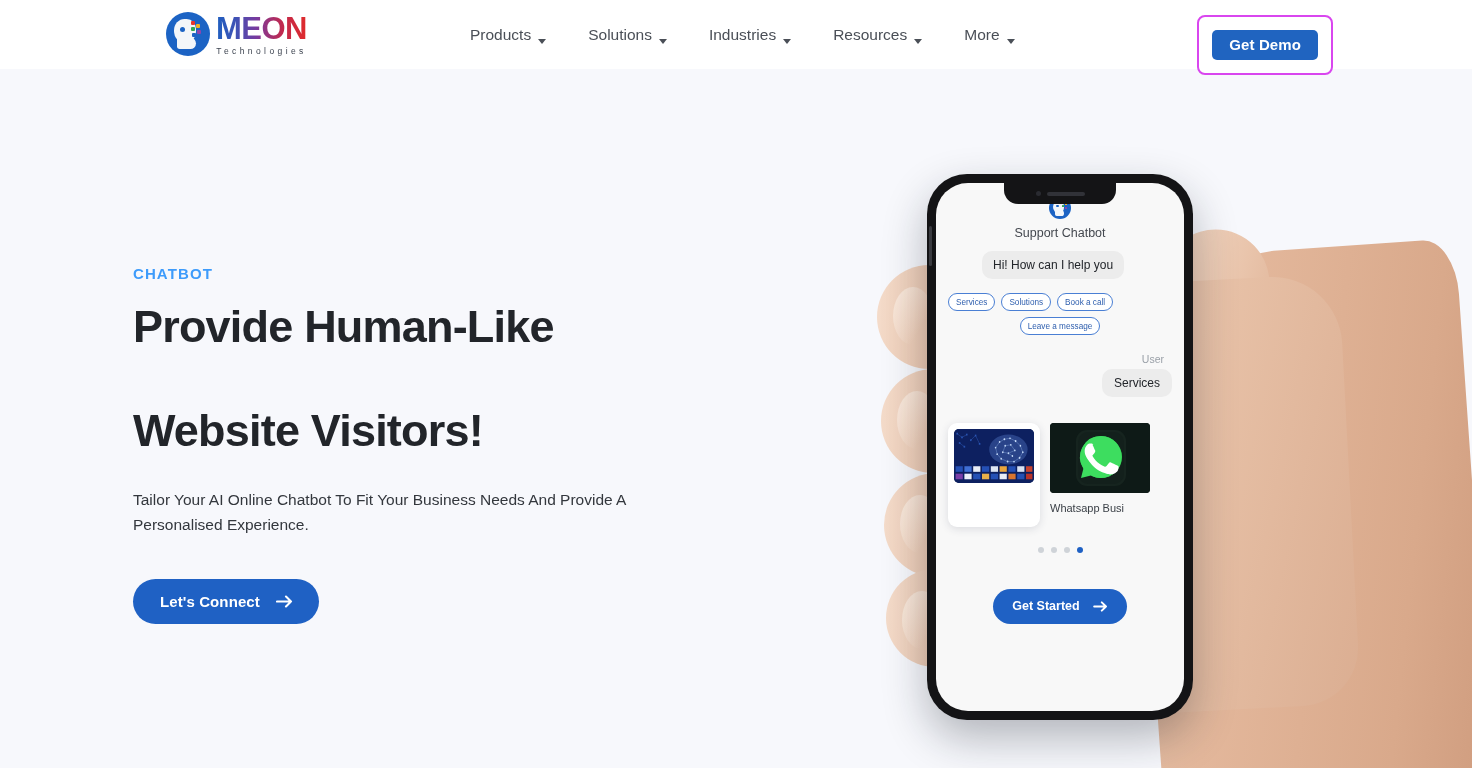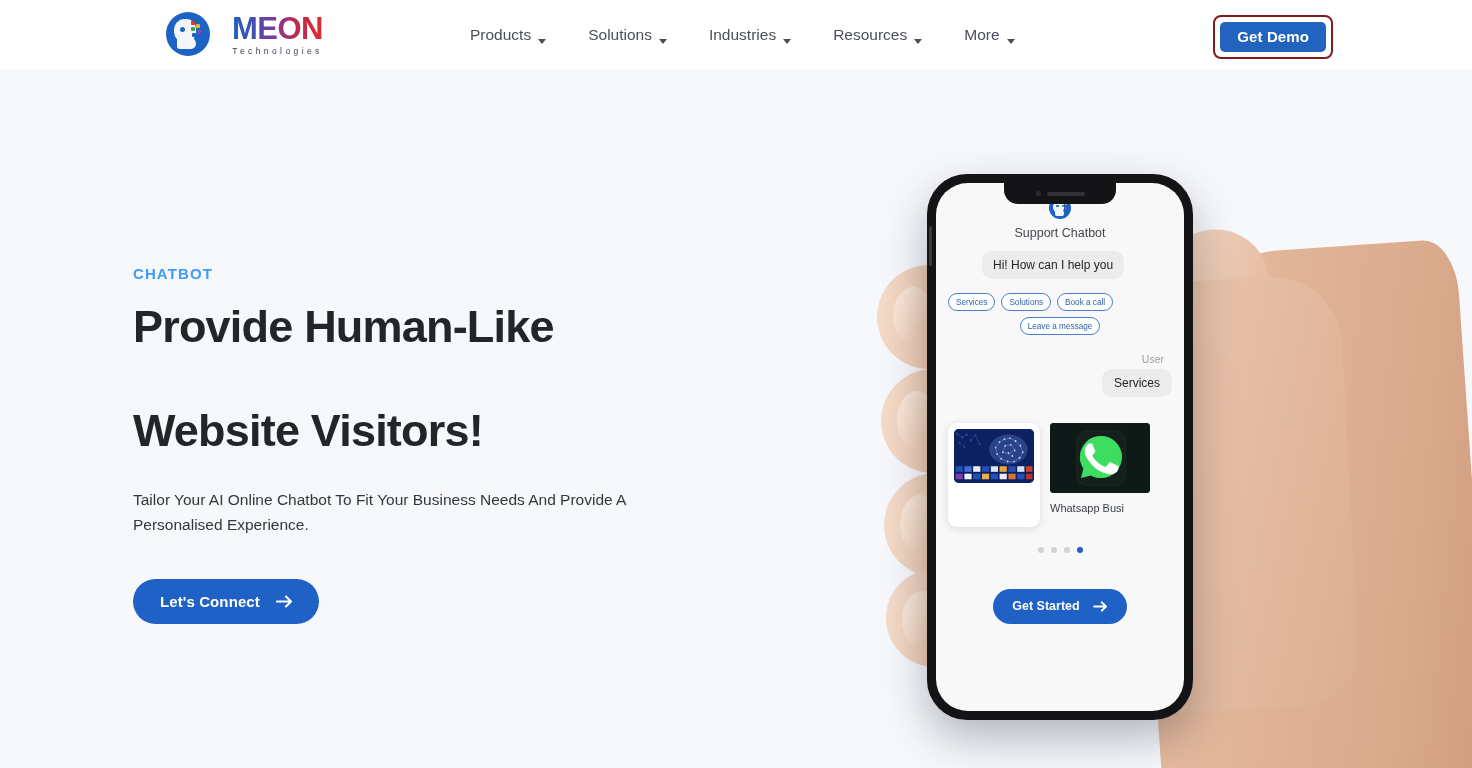--- a/index.html
+++ b/index.html
@@ -13,21 +13,21 @@
   
   .site-header {
     position: absolute; top: 0; left: 0;
     width: 1472px; height: 69px;
     background: #ffffff;
     display: flex; align-items: center;
     z-index: 20;
   }
   .logo-wrap {
     position: absolute; left: 166px; top: 12px;
-    display: flex; align-items: center; gap: 22px;
+    display: flex; align-items: center; gap: 6px;
   }
   .logo-mark {
     width: 44px; height: 44px; border-radius: 50%;
     background: #1c63c4; position: relative; flex: none;
     overflow: hidden;
   }
   .logo-mark .head {
     position: absolute; left: 8px; top: 7px;
     width: 22px; height: 24px; border-radius: 48% 42% 46% 50%;
     background: #f4f6f9;
@@ -72,22 +72,22 @@
     white-space: nowrap;
   }
   .caret {
     width: 0; height: 0; border-left: 4.5px solid transparent;
     border-right: 4.5px solid transparent; border-top: 5px solid #4a4f57;
     display: inline-block;
   }
 
   .demo-btn {
     position: absolute; right: 139px; top: 15px;
-    padding: 5px;
-    border: 2px solid #7f1d1d; border-radius: 8px;
+    padding: 13px;
+    border: 2px solid #d946ef; border-radius: 8px;
     background: #ffffff;
     cursor: pointer;
   }
   .demo-btn .inner {
     background: #2064c0; color: #ffffff;
     font-size: 15px; font-weight: 700;
     padding: 7px 17px 8px; border-radius: 5px;
     letter-spacing: 0.1px; line-height: 1;
   }
 

